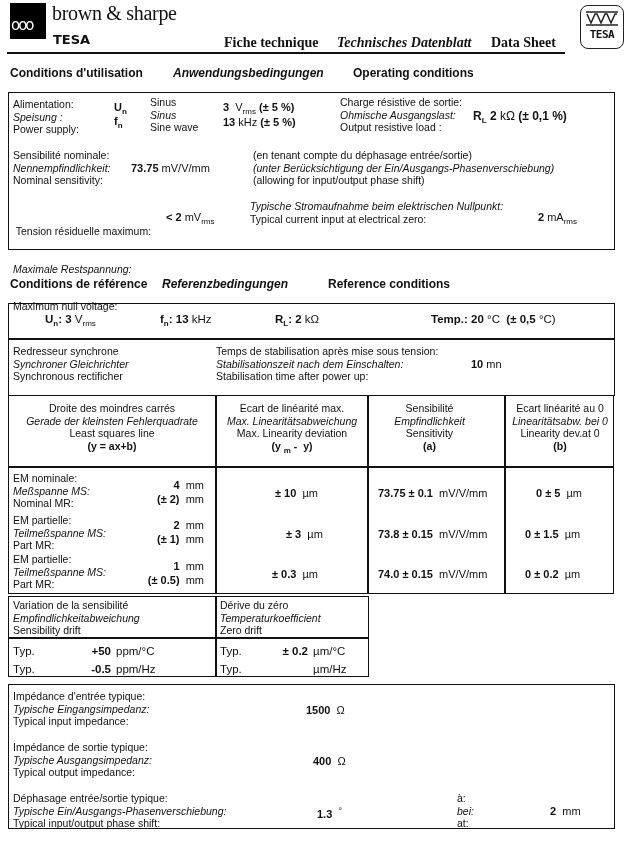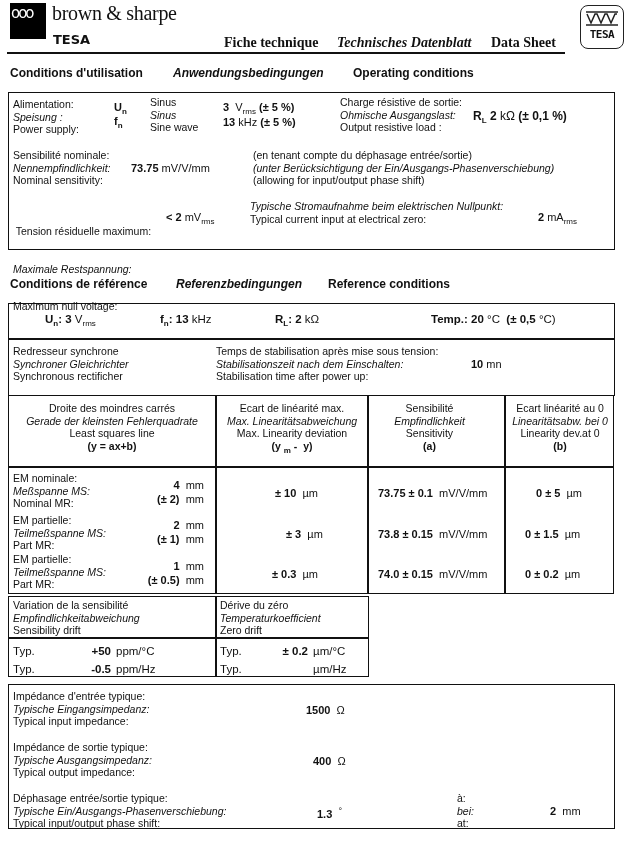--- a/index.html
+++ b/index.html
@@ -5,21 +5,21 @@
   * { box-sizing: border-box; margin: 0; padding: 0; }
   html, body { width: 629px; height: 843px; background: #ffffff; overflow: hidden; }
   body { position: relative; font-family: "Liberation Sans", sans-serif; color: #111; font-size: 10.5px; line-height: 12.5px; }
   .abs { position: absolute; }
   .b { font-weight: bold; }
   .i { font-style: italic; }
   sub { font-size: 8px; vertical-align: -3px; line-height: 0; }
 
   
   .logo-box { left: 10px; top: 3px; width: 36px; height: 36px; background: #000; }
-  .logo-dots { left: 11px; top: 5px; font-family: "DejaVu Sans", sans-serif; font-size: 15px; color: #fff; letter-spacing: -2px; line-height: 16px; }
+  .logo-dots { left: 11px; top: 17px; font-family: "DejaVu Sans", sans-serif; font-size: 15px; color: #fff; letter-spacing: -2px; line-height: 16px; }
   .brand { left: 52px; top: 1px; font-family: Liberation Serif, serif; font-size: 20px; line-height: 24px; color: #111; letter-spacing: -0.3px; }
   .brand-sub { left: 53px; top: 32px; font-family: "DejaVu Sans", sans-serif; font-size: 13px; font-weight: bold; line-height: 16px; }
   .doc-title { top: 35px; font-family: "Liberation Serif", serif; font-size: 14px; font-weight: bold; line-height: 16px; }
   .header-rule { left: 7px; top: 52px; width: 558px; height: 2px; background: #111; }
   .tesa-logo { left: 580px; top: 5px; width: 44px; height: 44px; border: 1.5px solid #222; border-radius: 8px; }
   .tesa-logo svg { position: absolute; left: 3px; top: 4px; }
   .tesa-text { position: absolute; left: 0; width: 100%; top: 23px; text-align: center; font-family: "DejaVu Sans Mono", monospace; font-size: 11px; font-weight: bold; letter-spacing: -0.5px; }
 
   .section-title { font-size: 12px; font-weight: bold; line-height: 14px; }
 
@@ -109,21 +109,21 @@
 
 <div class="abs" style="left:250px; top:200px;">
   <div class="i">Typische Stromaufnahme beim elektrischen Nullpunkt:</div>
   <div>Typical current input at electrical zero:</div>
 </div>
 <div class="abs" style="left:538px; top:211px; font-size:11px;">
   <span class="b">2</span> <span>mA</span><sub>rms</sub>
 </div>
 
 <div class="abs section-title" style="left:10px; top:277px;">Conditions de référence</div>
-<div class="abs section-title i" style="left:176px; top:277px;">Referenzbedingungen</div>
+<div class="abs section-title i" style="left:162px; top:277px;">Referenzbedingungen</div>
 <div class="abs section-title" style="left:328px; top:277px;">Reference conditions</div>
 
 <div class="abs box" style="left:8px; top:303px; width:607px; height:93px;"></div>
 <div class="abs hline" style="left:8px; top:338px; width:607px;"></div>
 
 <div class="abs" style="left:45px; top:313px; font-size:11.5px;">
   <span class="b">U</span><sub class="b">n</sub><span class="b">:</span> <span class="b">3</span> <span>V</span><sub>rms</sub>
 </div>
 <div class="abs" style="left:160px; top:313px; font-size:11.5px;">
   <span class="b">f</span><sub class="b">n</sub><span class="b">:</span> <span class="b">13</span> <span>kHz</span>

